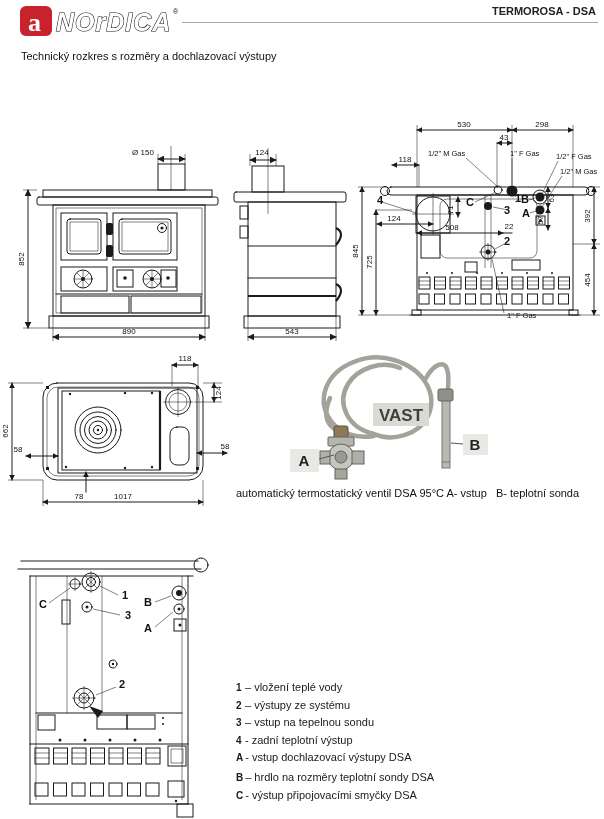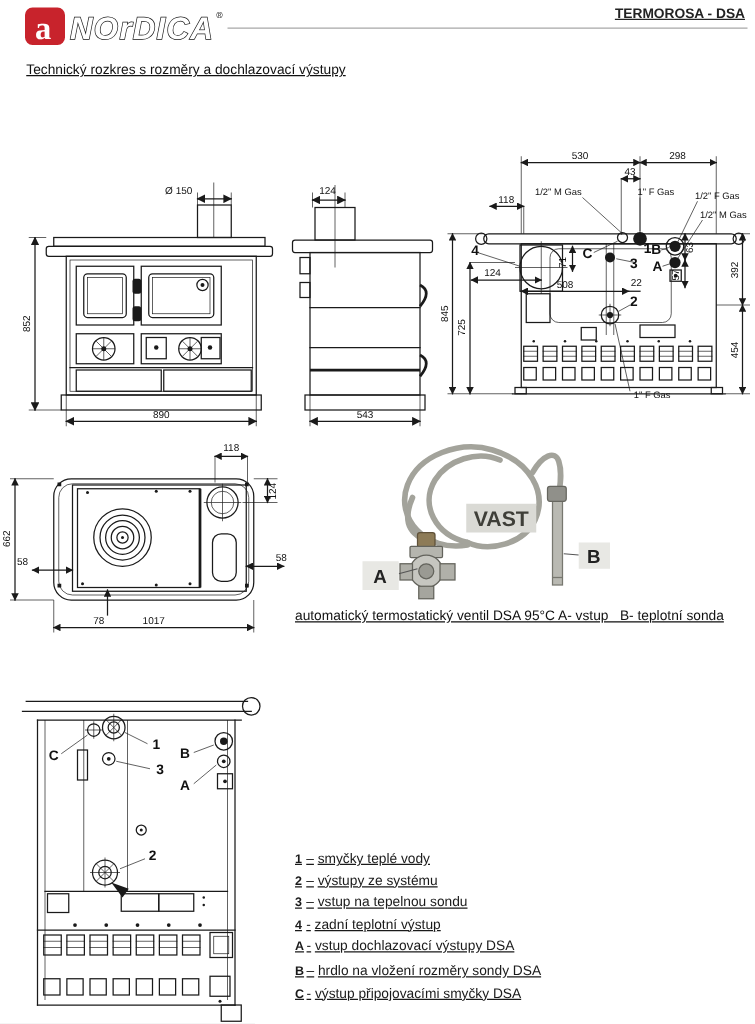--- a/index.html
+++ b/index.html
@@ -2,21 +2,21 @@
 <html><head>
 <meta charset="utf-8">
 <title>TERMOROSA - DSA</title>
 <style>
   html,body { margin:0; padding:0; background:#e8e8e8; }
   #page {
     position:relative; width:604px; height:819px; background:#ffffff;
     font-family:"Liberation Sans", sans-serif; color:#1a1a1a; overflow:hidden;
     margin:0 auto;
   }
-  .abs { position:absolute;text-decoration:underline; }
+  .abs { position:absolute; }
   svg.drawing { position:absolute; overflow:visible; }
   .ln   { fill:none; stroke:#1a1a1a; stroke-width:1; stroke-linecap:square; }
   .thin { fill:none; stroke:#1a1a1a; stroke-width:0.55; }
   .thick{ fill:none; stroke:#1a1a1a; stroke-width:2.2; }
   .fl   { fill:#1a1a1a; stroke:none; }
   text.dim { font:8px "Liberation Sans", sans-serif; fill:#111; }
   text.gas { font:7.5px "Liberation Sans", sans-serif; fill:#111; }
   text.callout { font:bold 11px "Liberation Sans", sans-serif; fill:#111; }
   #hdr-rule { left:28px; right:6px; top:22px; height:1px; background:#a8a8a8; }
   #product-title { right:8px; top:5px; font-size:11px; font-weight:bold; color:#222; }
@@ -442,21 +442,21 @@
     <text class="callout" x="120" y="71">3</text>
     <text class="callout" x="139" y="58">B</text>
     <text class="callout" x="139" y="84">A</text>
     <text class="callout" x="114" y="140">2</text>
   </svg>
 
   <div id="legend" class="abs">
     <div class="legend-row">
       <span class="lk">1</span>
         <span class="ls">–</span>
-        <span class="lt">smyčky teplé vody</span>
+        <span class="lt">vložení teplé vody</span>
     </div>
     <div class="legend-row">
       <span class="lk">2</span>
         <span class="ls">–</span>
         <span class="lt">výstupy ze systému</span>
     </div>
     <div class="legend-row">
       <span class="lk">3</span>
         <span class="ls">–</span>
         <span class="lt">vstup na tepelnou sondu</span>
@@ -467,21 +467,21 @@
         <span class="lt">zadní teplotní výstup</span>
     </div>
     <div class="legend-row" style="margin-bottom:8px;">
       <span class="lk">A</span>
         <span class="ls">-</span>
         <span class="lt">vstup dochlazovací výstupy DSA</span>
     </div>
     <div class="legend-row">
       <span class="lk">B</span>
         <span class="ls">–</span>
-        <span class="lt">hrdlo na vložení rozměry sondy DSA</span>
+        <span class="lt">hrdlo na rozměry teplotní sondy DSA</span>
     </div>
     <div class="legend-row">
       <span class="lk">C</span>
         <span class="ls">-</span>
         <span class="lt">výstup připojovacími smyčky DSA</span>
     </div>
   </div>
 
 </div>
 

